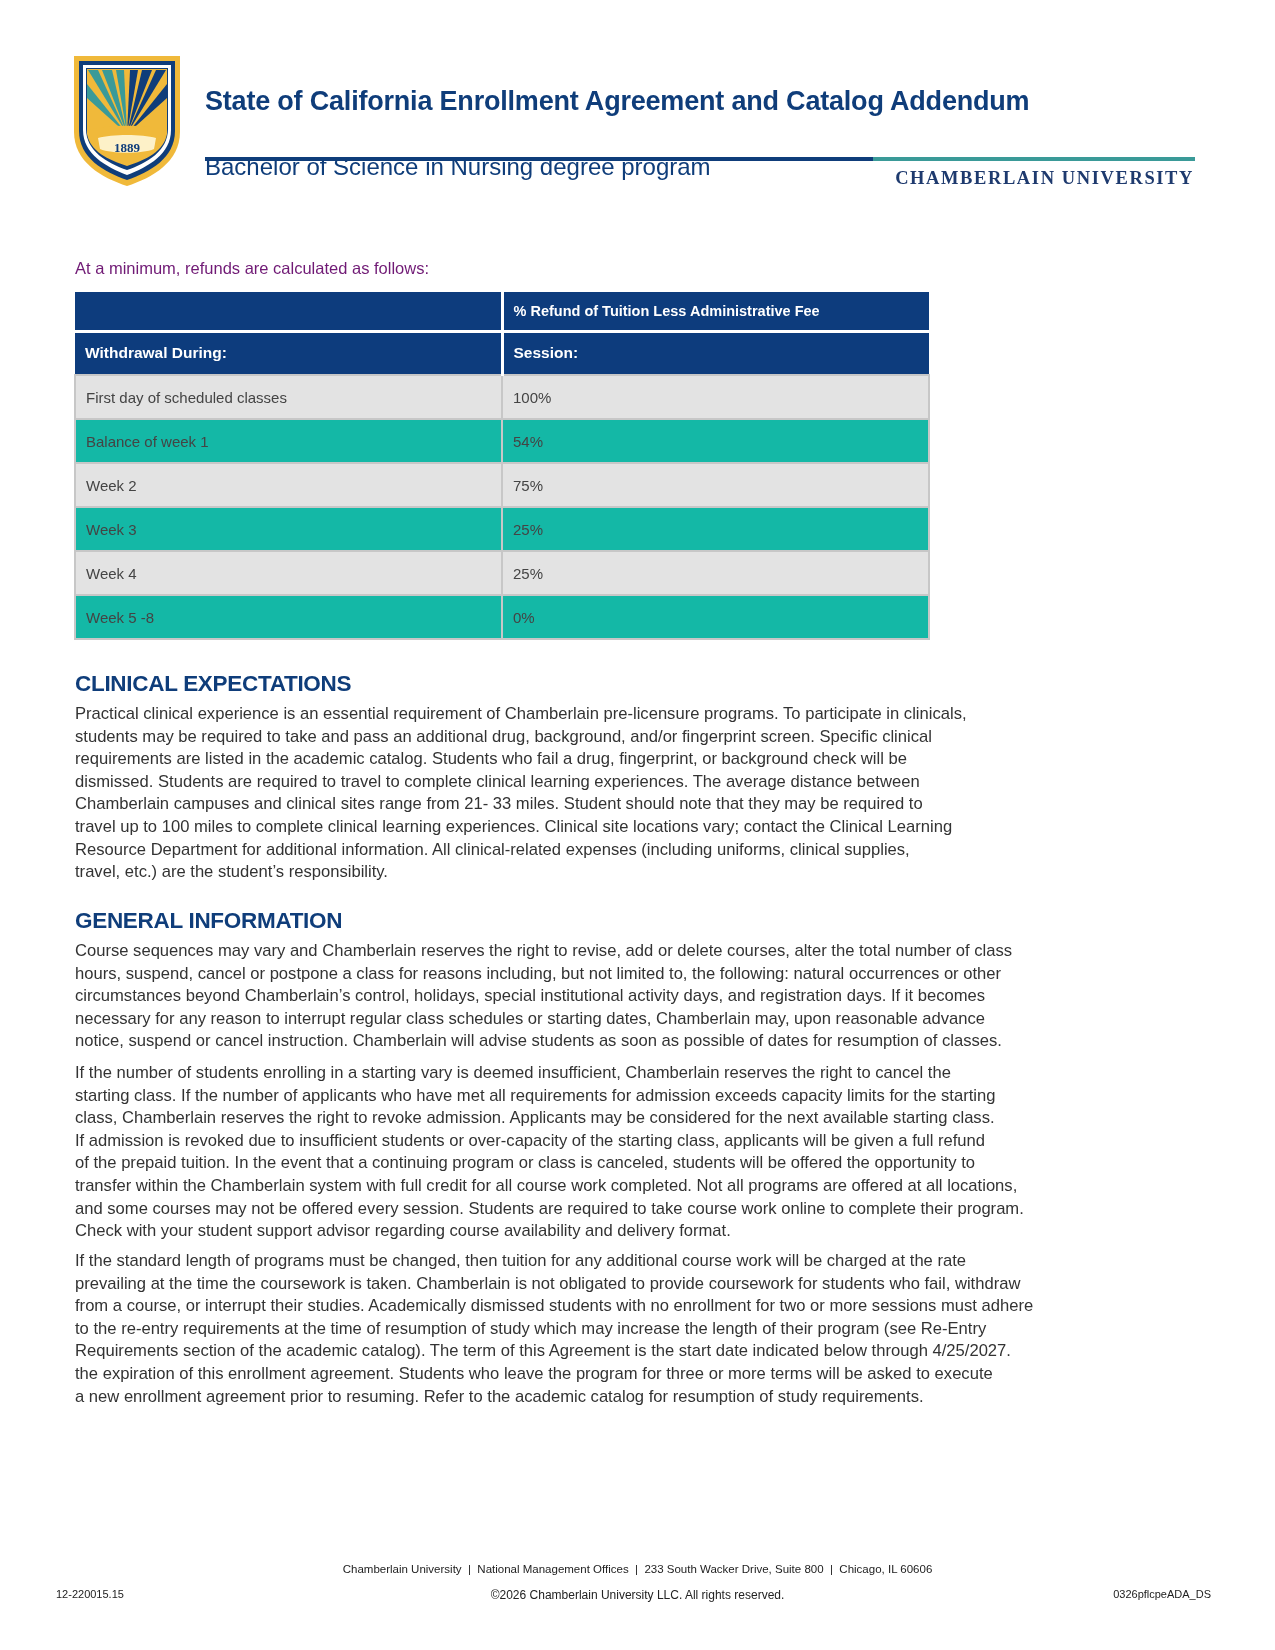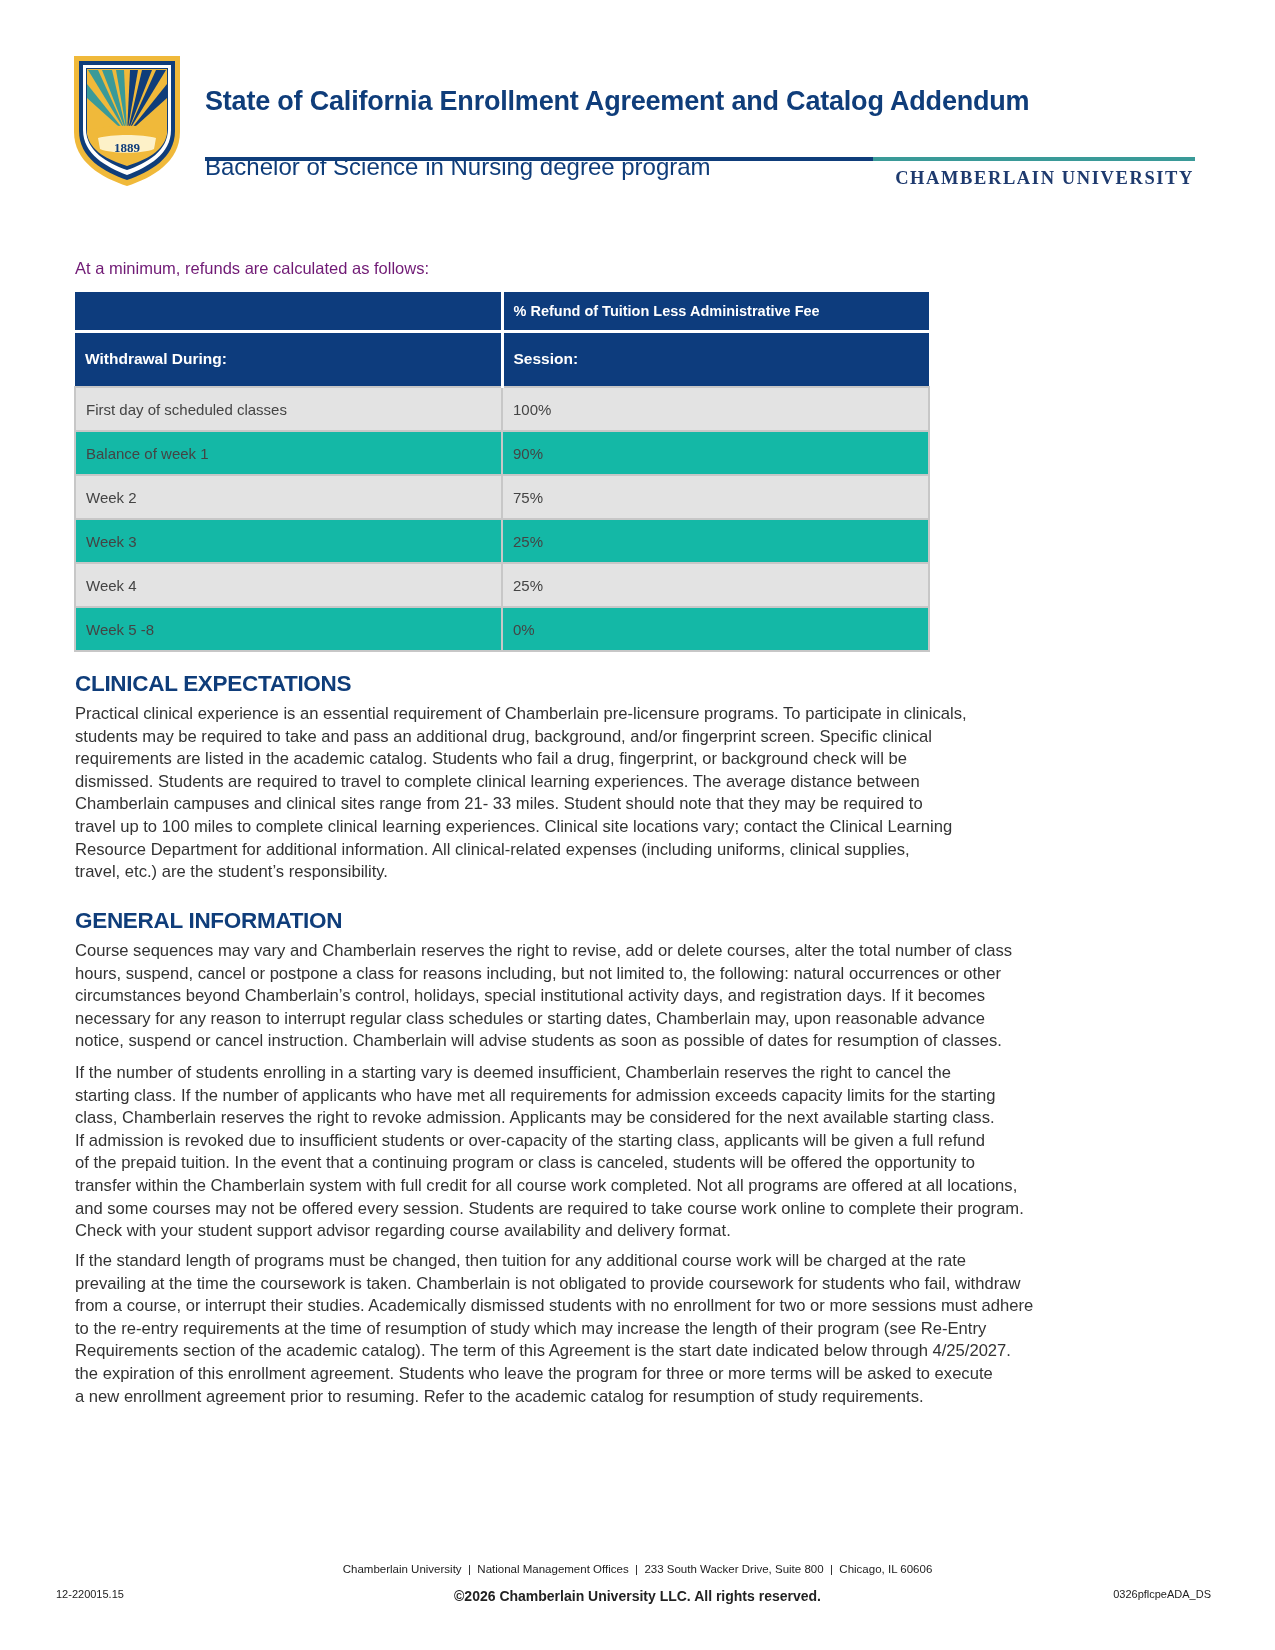--- a/index.html
+++ b/index.html
@@ -14,37 +14,37 @@
     .rule-teal { position: absolute; left: 873px; top: 157px; width: 322px; height: 4px; background: #3a9a98; }
     .brand { position: absolute; right: 81px; top: 168px; font-family: "Liberation Serif", serif; font-size: 18.5px; font-weight: bold; color: #1e3a6e; letter-spacing: 1.6px; white-space: nowrap; }
 
     
     .intro { position: absolute; left: 75px; top: 259px; font-size: 16.5px; color: #701a75; white-space: nowrap; }
 
     
     .refund-table { position: absolute; left: 74px; top: 292px; width: 856px; border-collapse: collapse; table-layout: fixed; }
     .refund-table th, .refund-table td { font-weight: normal; text-align: left; padding: 0 10px; font-size: 15px; white-space: nowrap; }
     .refund-table .hrow1 th { background: #0d3c7d; color: #fff; height: 39px; }
-    .refund-table .hrow2 th { background: #0d3c7d; color: #fff; height: 56px; font-weight: bold; font-size: 15.5px; border-top: 3px solid #fff; }
+    .refund-table .hrow2 th { background: #0d3c7d; color: #fff; height: 44px; font-weight: bold; font-size: 15.5px; border-top: 3px solid #fff; }
     .refund-table .hrow1 th:first-child, .refund-table .hrow2 th:first-child { border-right: 3px solid #fff; }
     .refund-table .hrow1 th.col2 { font-weight: bold; font-size: 14.5px; }
     .refund-table td { height: 44px; color: #444; border: 2px solid #c7c7c7; font-size: 15px; }
     .refund-table tr.shade td { background: #e3e3e3; }
     .refund-table tr.plain td { background: #14b8a6; }
     .col1 { width: 427px; }
 
     
     .section-heading { position: absolute; left: 75px; font-size: 22.5px; font-weight: bold; color: #0f3d7a; white-space: nowrap; letter-spacing: -0.3px; text-align: right; }
     .para { position: absolute; left: 75px; width: 1110px; font-size: 16.6px; line-height: 22.6px; color: #333; }
     .para span.line { display: block; white-space: nowrap; }
 
     
     .footer-address { position: absolute; left: 0; width: 1275px; text-align: center; top: 1563px; font-size: 11.5px; color: #222; }
     .footer-left { position: absolute; left: 56px; top: 1588px; font-size: 11px; color: #222; }
-    .footer-copy { position: absolute; left: 0; width: 1275px; text-align: center; top: 1588px; font-size: 14px; color: #222; font-weight: bold; }
+    .footer-copy { position: absolute; left: 0; width: 1275px; text-align: center; top: 1588px; font-size: 12px; color: #222; }
     .footer-right { position: absolute; right: 64px; top: 1588px; font-size: 11px; color: #222; }
   </style>
 </head>
 <body>
 
 <div class="crest">
   <svg width="110" height="134" viewBox="0 0 110 134">
     <path d="M2 2 H108 V78 C108 108 80 124 55 132 C30 124 2 108 2 78 Z" fill="#f0b93a"></path>
     <path d="M7 7 H103 V77 C103 104 78 118 55 126 C32 118 7 104 7 77 Z" fill="#0f3d7a"></path>
     <path d="M11 11 H99 V76 C99 100 76 113 55 121 C34 113 11 100 11 76 Z" fill="#ffffff"></path>
@@ -90,21 +90,21 @@
       <th>Session:</th>
     </tr>
   </thead>
   <tbody>
     <tr class="shade">
       <td>First day of scheduled classes</td>
       <td>100%</td>
     </tr>
     <tr class="plain">
       <td>Balance of week 1</td>
-      <td>90%</td>
+      <td>54%</td>
     </tr>
     <tr class="shade">
       <td>Week 2</td>
       <td>75%</td>
     </tr>
     <tr class="plain">
       <td>Week 3</td>
       <td>25%</td>
     </tr>
     <tr class="shade">

